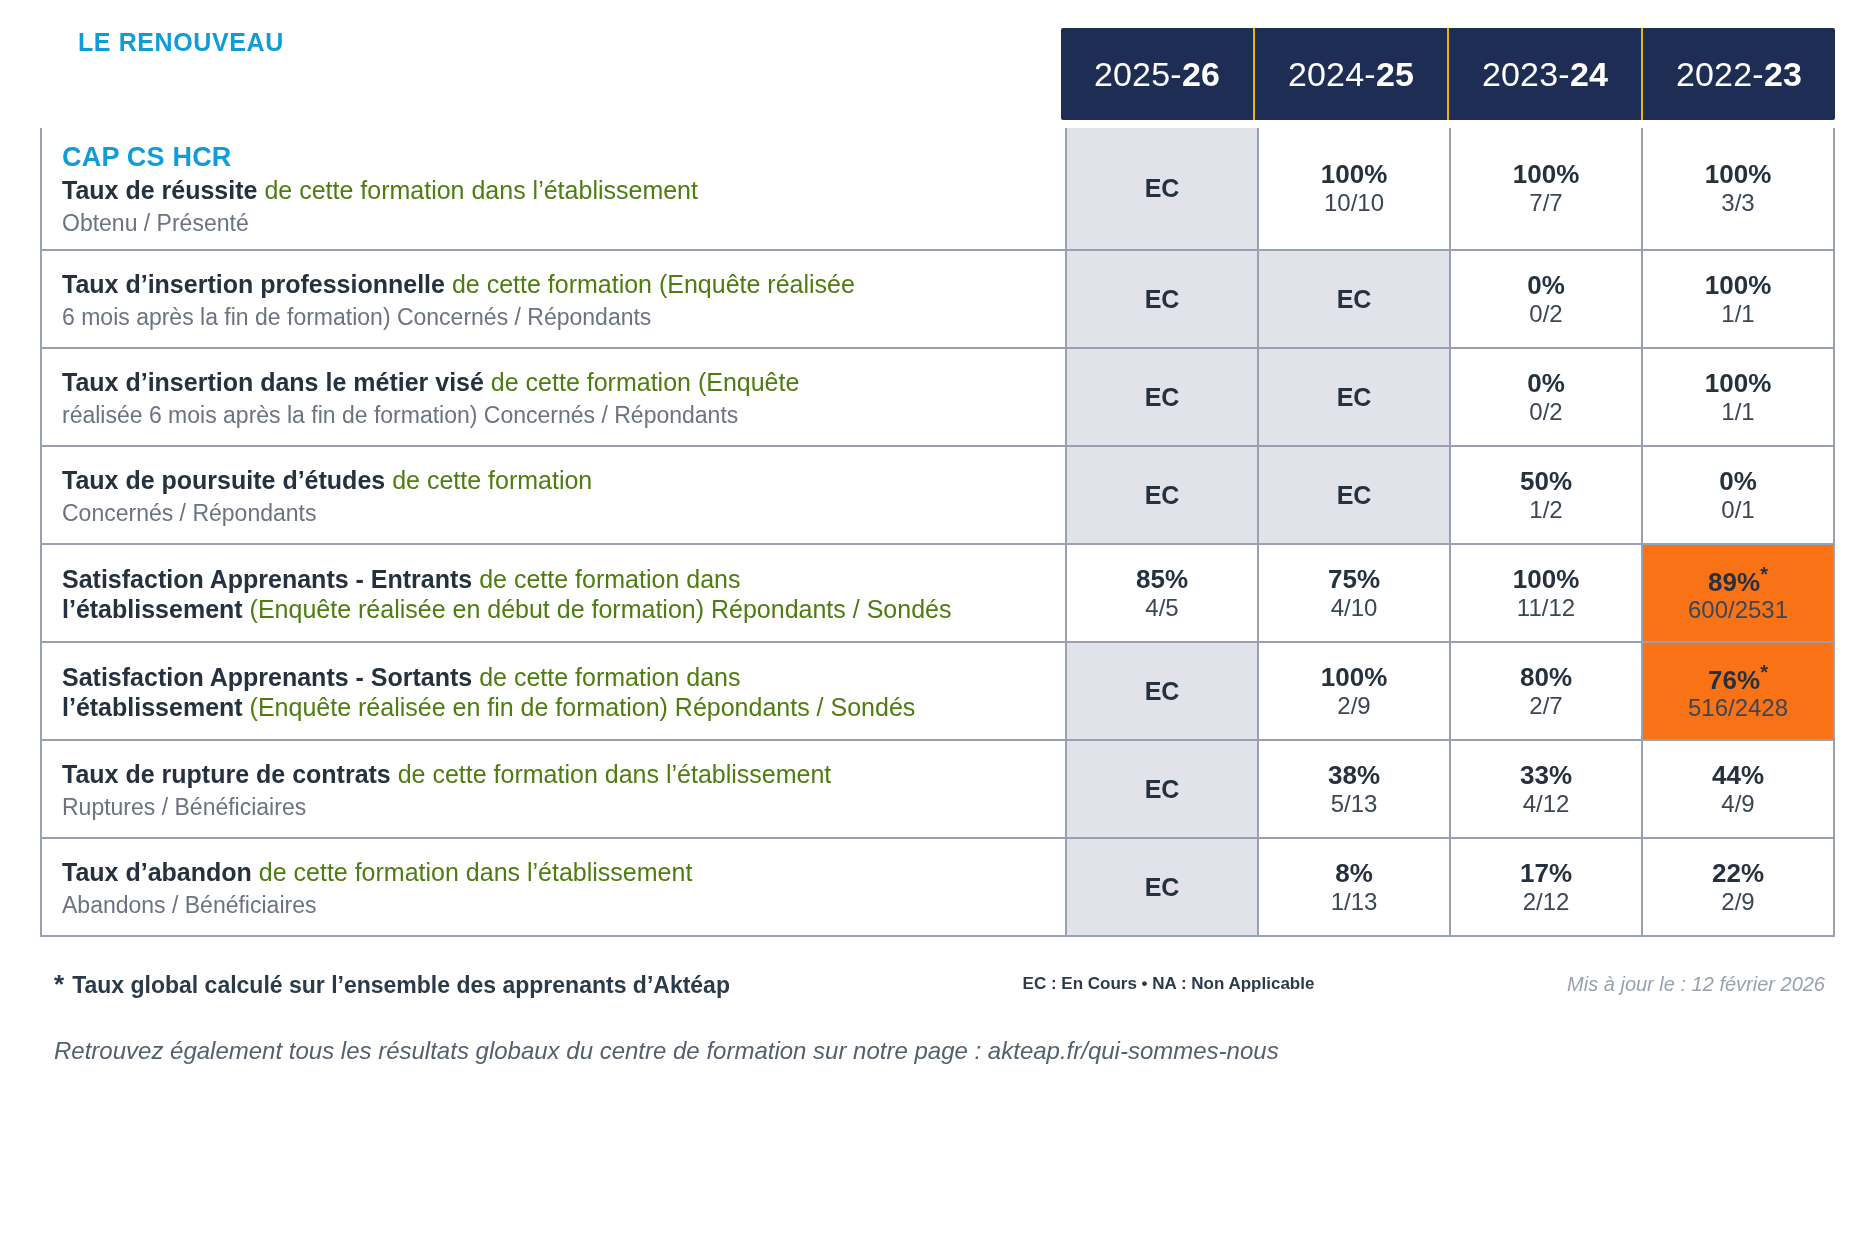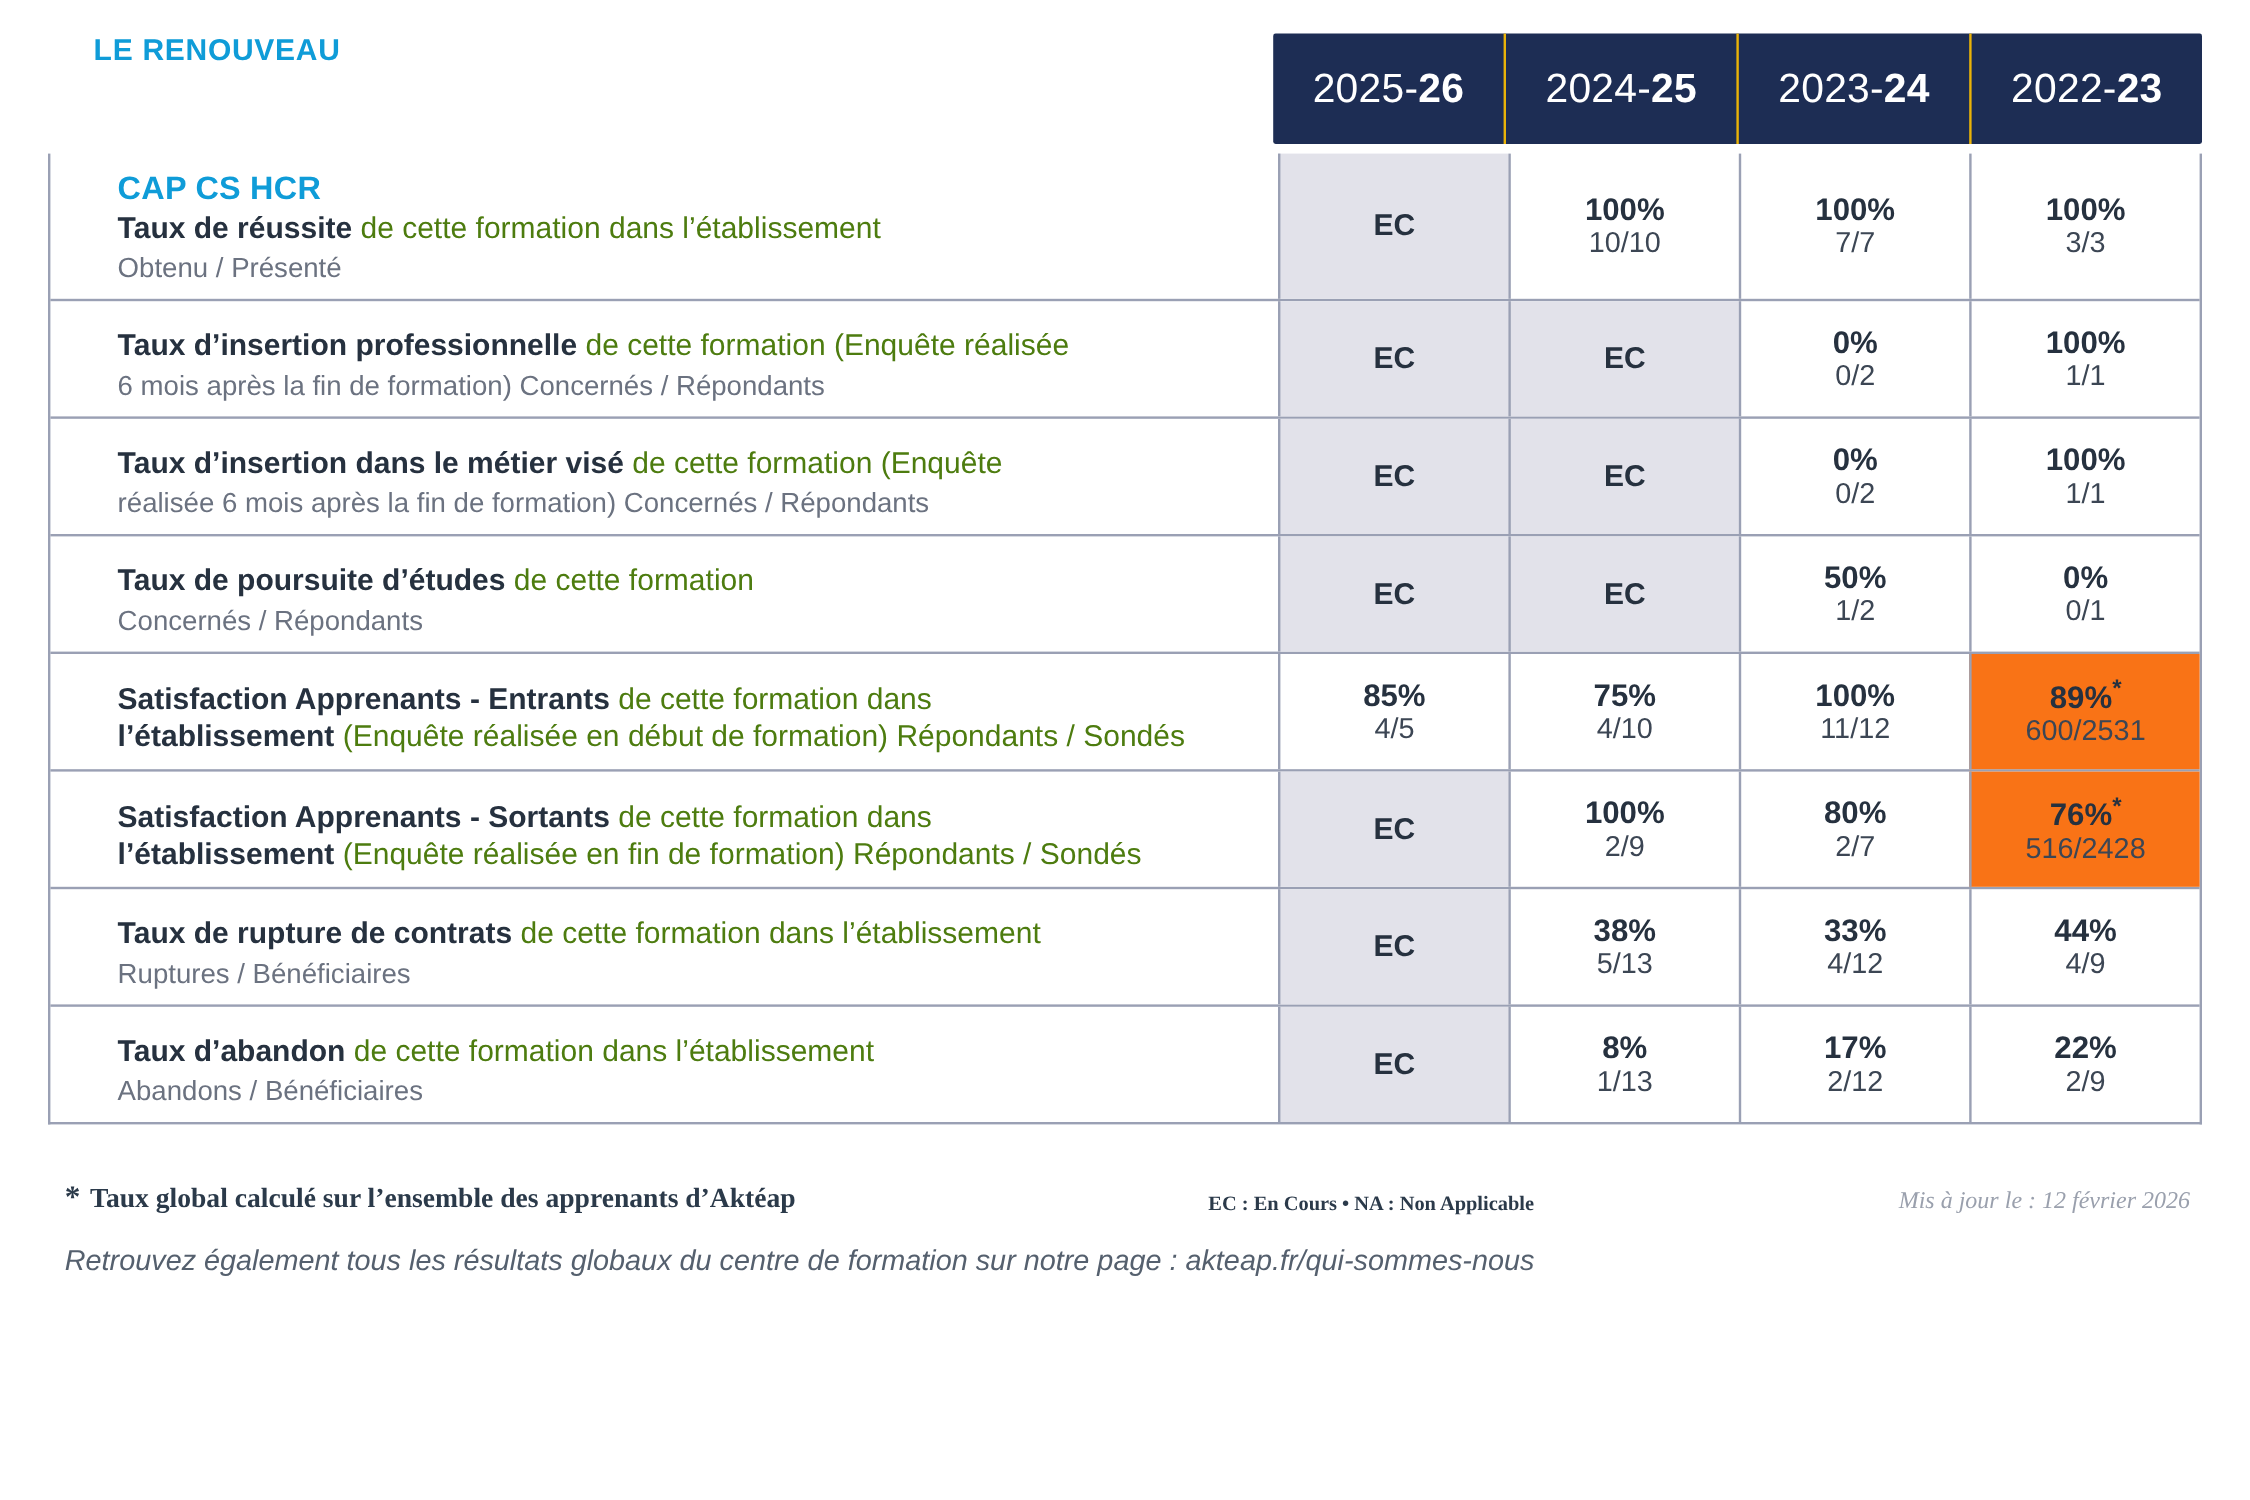--- a/index.html
+++ b/index.html
@@ -67,23 +67,22 @@
     border-bottom: 2px solid #9aa0b4;
     min-height: 96px;
   }
   .row:last-child { border-bottom: none; }
 
   .label-cell {
     flex: 1 1 auto;
     padding: 14px 22px 12px 20px;
     display: flex;
     flex-direction: column;
-    justify-content: flex-end;
+    justify-content: center;
     box-sizing: border-box;
-    margin-left: 36px;
   }
   .title-line {
     font-size: 25px;
     line-height: 1.22;
     color: #2b3a4a;
   }
   .title-line .strong {
     font-weight: bold;
     color: #26313f;
   }
@@ -136,24 +135,23 @@
   }
   .ec {
     font-size: 25px;
     font-weight: bold;
     color: #26313f;
   }
 
   
   .footer-row {
     display: flex;
-    align-items: flex-end;
+    align-items: center;
     padding: 18px 10px 0 14px;
     height: 58px;
-    font-family: Liberation Serif, serif;
   }
   .foot-left {
     font-size: 23px;
     color: #2b3a4a;
     font-weight: bold;
     flex: 0 0 auto;
   }
   .foot-left .starmark {
     font-size: 26px;
     margin-right: 8px;

